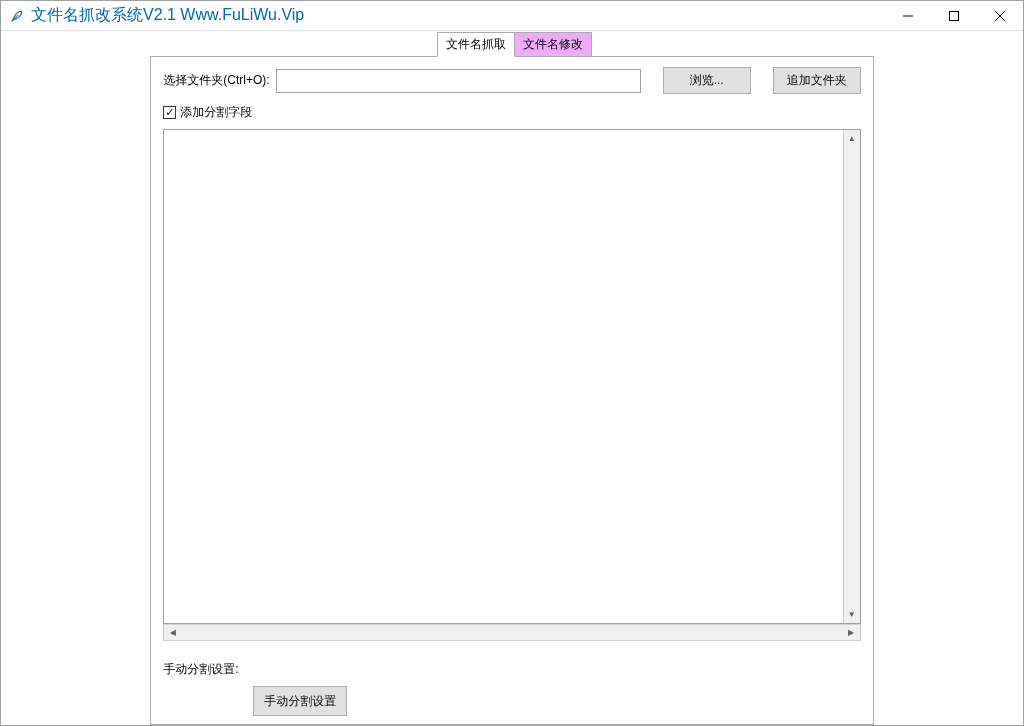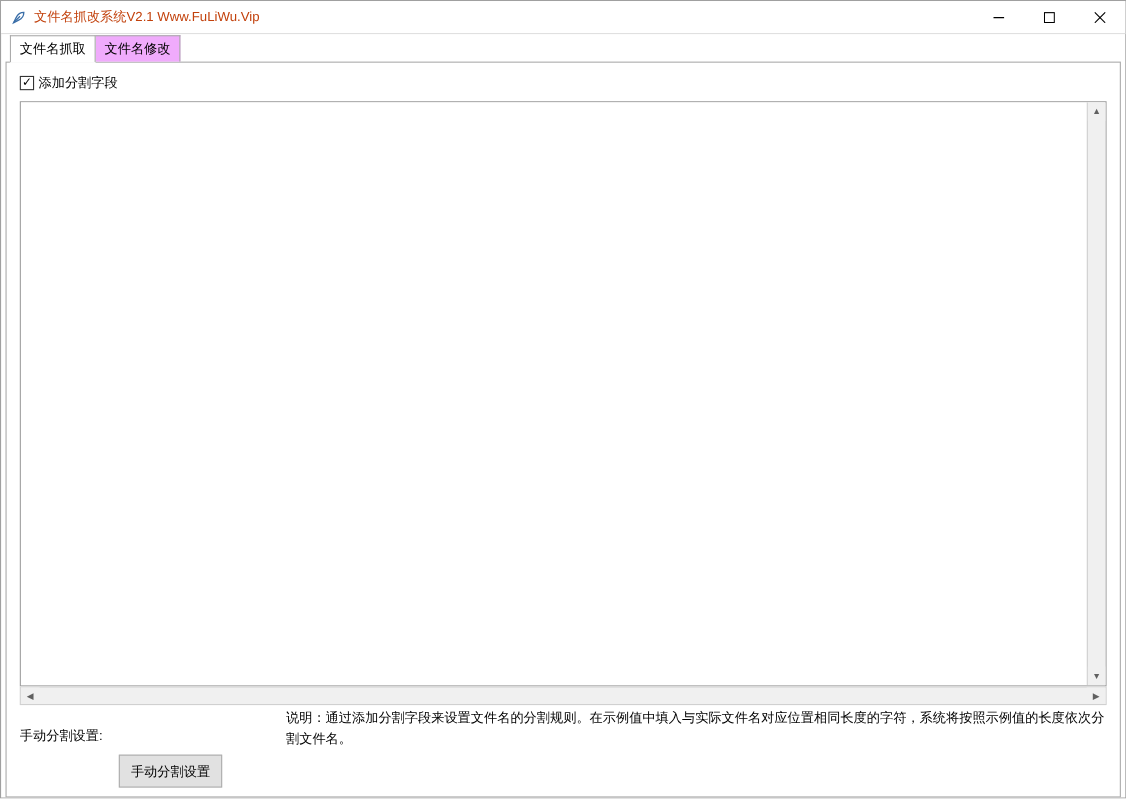--- a/index.html
+++ b/index.html
@@ -35,22 +35,22 @@
     .titlebar-icon {
       width: 16px;
       height: 16px;
       margin-left: 8px;
       margin-right: 6px;
       display: inline-flex;
       align-items: center;
       justify-content: center;
     }
     .titlebar-title {
-      font-size: 12px;
-      color: #c2410c;
+      font-size: 16px;
+      color: #0369a1;
       flex: 1;
     }
     .titlebar-controls {
       display: flex;
       height: 100%;
     }
     .titlebar-btn {
       width: 46px;
       height: 100%;
       display: flex;
@@ -59,20 +59,21 @@
       background: transparent;
       border: none;
       cursor: pointer;
     }
     .content {
       flex: 1;
       display: flex;
       flex-direction: column;
       padding: 3px 4px 0 4px;
       overflow: hidden;
+      align-items: center;
     }
     .tabs {
       display: flex;
       height: 22px;
       align-items: flex-end;
       margin-left: 4px;
     }
     .tab {
       padding: 3px 8px;
       border: 1px solid #ababab;
@@ -288,20 +289,28 @@
 
   <div class="content">
 
     <div class="tabs">
       <div class="tab active">文件名抓取</div>
       <div class="tab inactive">文件名修改</div>
     </div>
 
     <div class="tab-panel">
 
+      <div class="row">
+        <span class="label">选择文件夹(Ctrl+O):</span>
+        <input type="text" class="text-input folder-input" value="" style="">
+        <span style="width:10px"></span>
+        <button class="btn btn-wide">浏览...</button>
+        <span style="width:10px"></span>
+        <button class="btn btn-wide">追加文件夹</button>
+      </div>
 
       <div class="checkbox-row">
         <span class="checkbox checked"></span>
         <span class="label">添加分割字段</span>
       </div>
 
       <div class="list-area">
         <div class="listbox"></div>
         <div class="vscroll-stub">
           <button class="scroll-btn">▲</button>
@@ -313,18 +322,17 @@
         <button class="hscroll-btn">▶</button>
       </div>
 
 
       <div class="bottom-section">
         <div class="manual-split">
           <div style="height:20px"></div>
           <div class="label">手动分割设置:</div>
           <button class="btn add-split-btn">手动分割设置</button>
         </div>
-        <div class="instruction">说明：通过添加分割字段来设置文件名的分割规则。在示例值中填入与实际文件名对应位置相同长度的字符，系统将按照示例值的长度依次分割文件名。</div>
       </div>
 
     </div>
   </div>
 </div>
 
 </body></html>

